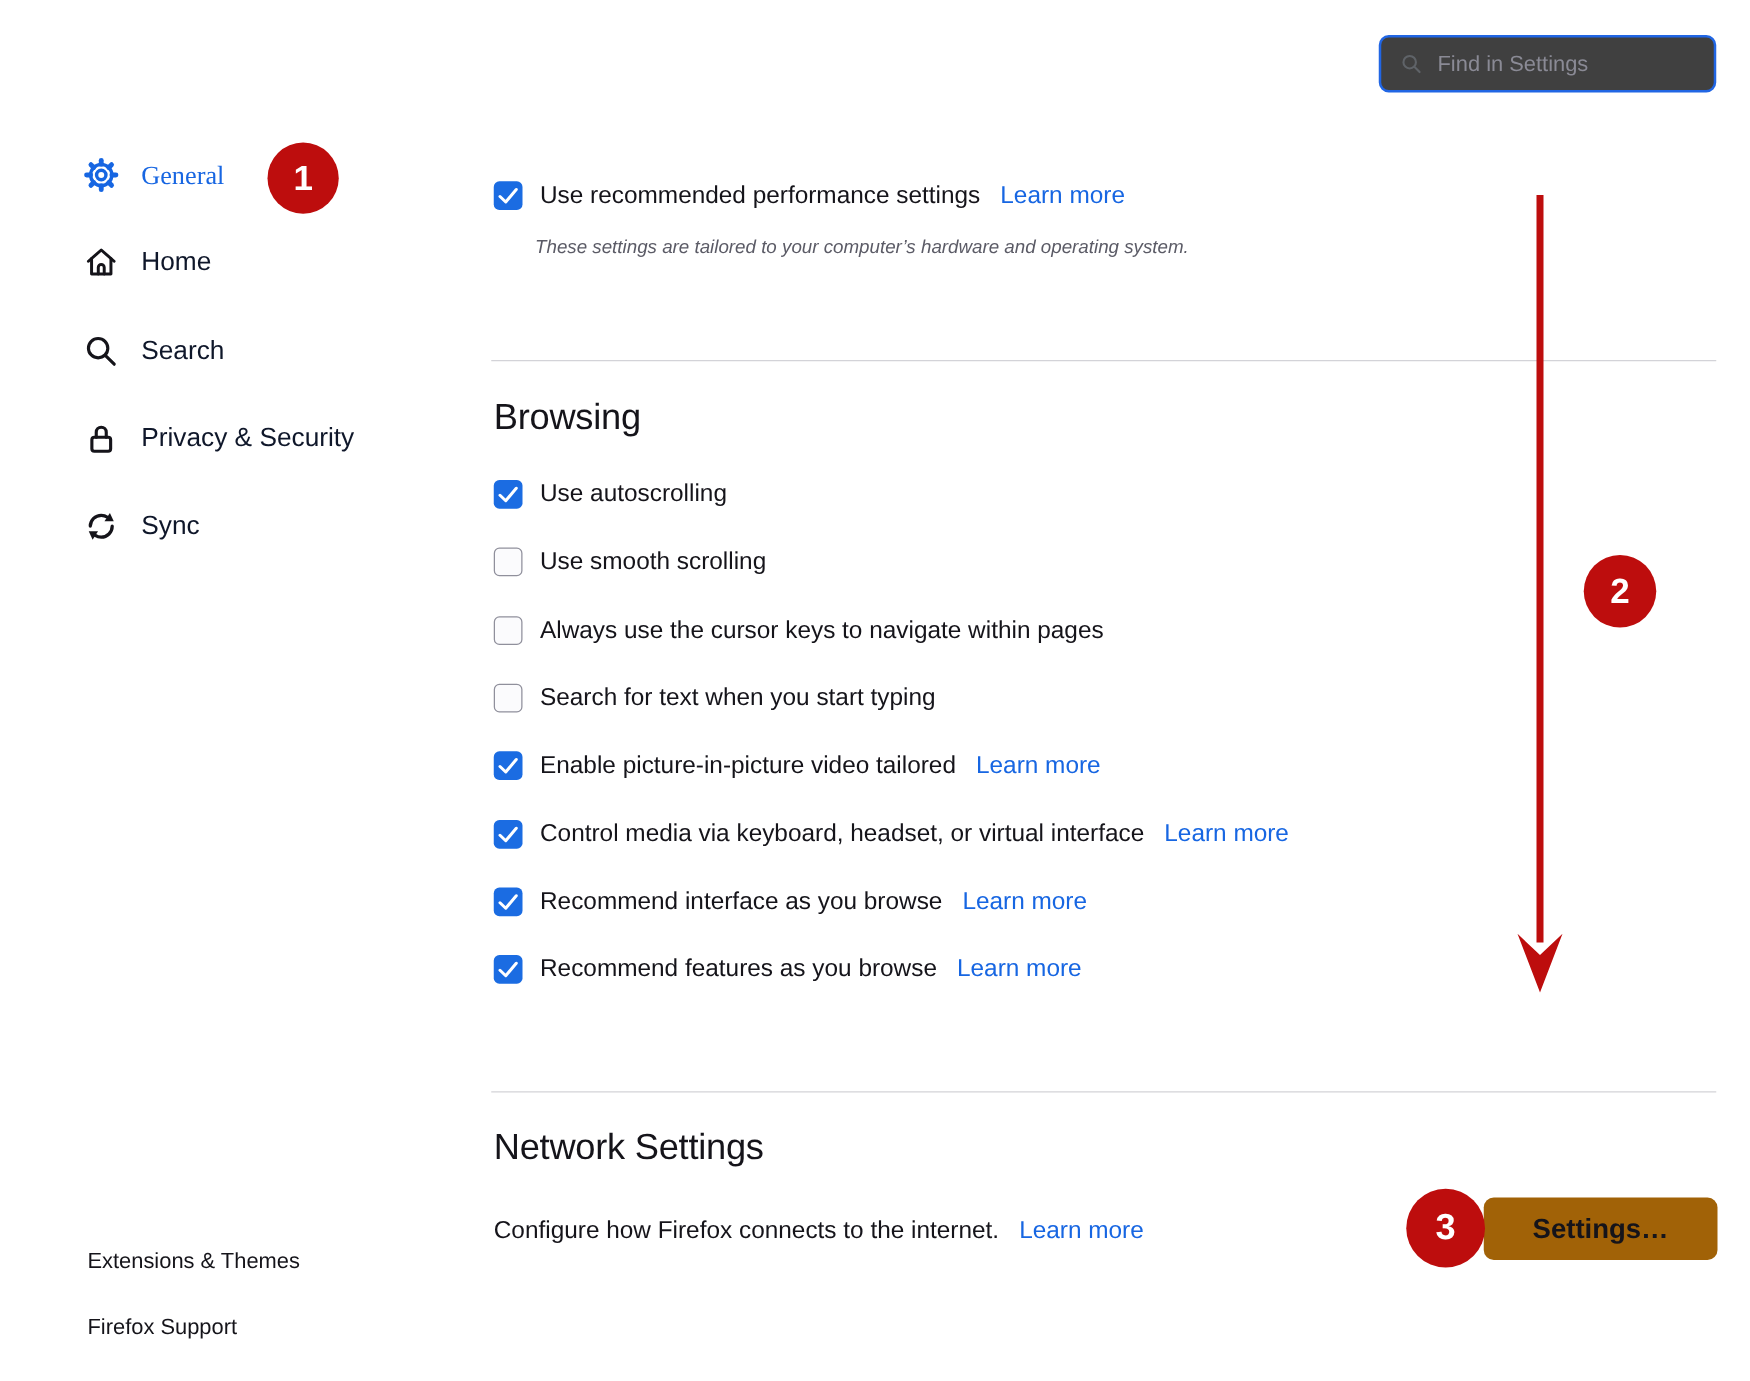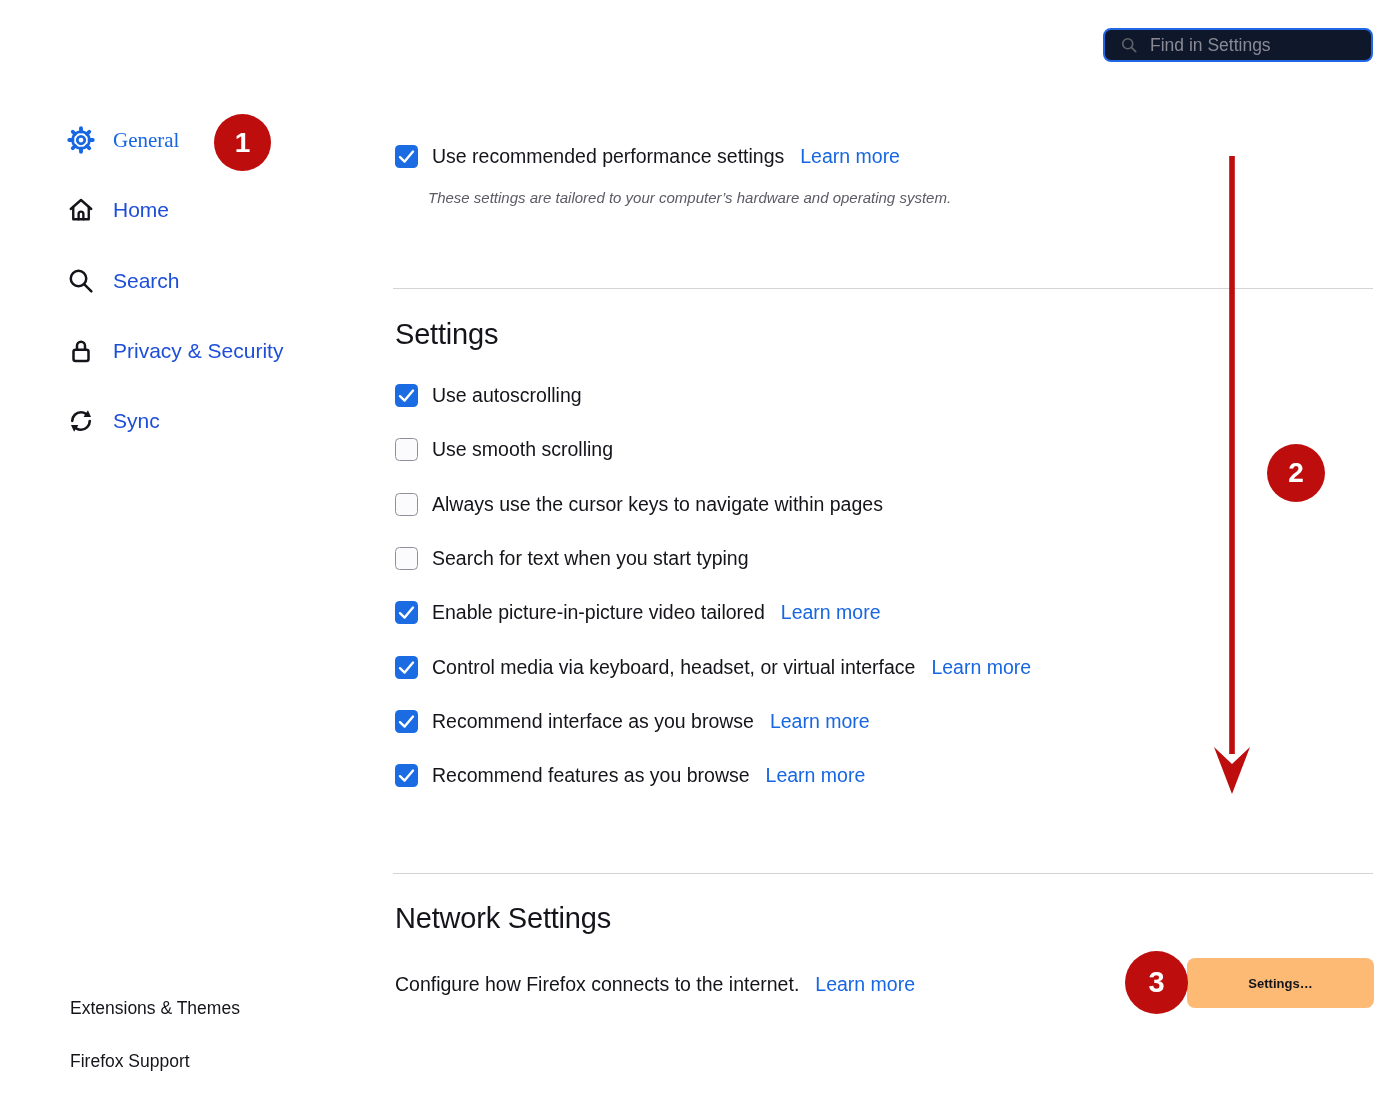--- a/index.html
+++ b/index.html
@@ -5,31 +5,31 @@
   * { margin:0; padding:0; box-sizing:border-box; }
   html,body { background:#ffffff; }
   body {
     width:1400px; height:1105px; position:relative; overflow:hidden;
     font-family:"Liberation Sans","DejaVu Sans",sans-serif; color:#15141a;
   }
   .page { position:absolute; inset:0; }
 
   
   .search-box {
-    position:absolute; left:1103px; top:28px; width:270px; height:34px;
-    border:2px solid #2166e4; border-radius:8px; background:#0f172a;
+    position:absolute; left:1103px; top:28px; width:270px; height:46px;
+    border:2px solid #2166e4; border-radius:8px; background:#404040;
     display:flex; align-items:center; gap:11px; padding:0 14px; cursor:text;
   }
   .search-box svg { flex:0 0 auto; }
   .search-placeholder { color:#8a8a95; font-size:17.5px; }
 
   
   .nav-item {
     position:absolute; left:66px; height:42px; display:flex; align-items:center;
-    gap:17px; font-size:21px; color:#1d4ed8; cursor:pointer; white-space:nowrap;
+    gap:17px; font-size:21px; color:#0f172a; cursor:pointer; white-space:nowrap;
   }
   .nav-item.selected { color:#1766e2;font-family:Liberation Serif, serif; }
   .nav-item svg { flex:0 0 auto; }
 
   
   .footer-item {
     position:absolute; left:70px; height:26px; display:flex; align-items:center;
     gap:22px; font-size:17.5px; color:#15141a; cursor:pointer; white-space:nowrap;flex-direction:column;
   }
 
@@ -48,22 +48,22 @@
     align-items:center; justify-content:center; cursor:pointer; flex:0 0 auto;
   }
   .cb.checked { background:#1b6ce2; }
   .cb.un { background:#fbfbfd; border:1.5px solid #90909c; }
   .link { color:#1766e2; text-decoration:none; cursor:pointer; margin-left:2px; }
   .desc { position:absolute; left:428px; font-size:15px; color:#5b5b66; white-space:nowrap;font-style:italic; }
   .divider { position:absolute; left:393px; width:980px; height:1px; background:#d3d3d8; }
 
   .settings-btn {
     position:absolute; left:1187px; top:958px; width:187px; height:50px;
-    background:#fdba74; border:none; border-radius:8px; cursor:pointer;
-    font-family:inherit; font-size:13px; font-weight:700; color:#15141a;
+    background:#a16207; border:none; border-radius:8px; cursor:pointer;
+    font-family:inherit; font-size:22px; font-weight:700; color:#15141a;
     display:flex; align-items:center; justify-content:center;
   }
 
   
   .num-circle {
     position:absolute; background:#bd0d0d; color:#ffffff; border-radius:50%;
     display:flex; align-items:center; justify-content:center; font-weight:700;
     z-index:6;
   }
   #step1 { left:214px; top:114px; width:57px; height:57px; font-size:28px; }
@@ -158,21 +158,21 @@
           <polyline points="5,12.2 9.6,16.6 18,6.6"></polyline>
         </svg>
     </span>
     <span class="lbl">Use recommended performance settings</span>
     <a class="link">Learn more</a>
   </div>
   <div class="desc" style="top:189px">These settings are tailored to your computer’s hardware and operating system.</div>
 
   <div class="divider" style="top:288px"></div>
 
-  <div class="h2" style="top:318px">Settings</div>
+  <div class="h2" style="top:318px">Browsing</div>
 
   <div class="crow" style="top:381px">
     <span class="cb checked">
       <svg width="23" height="23" viewBox="0 0 23 23" fill="none" stroke="#ffffff" stroke-width="2.4" stroke-linecap="round" stroke-linejoin="round">
           <polyline points="5,12.2 9.6,16.6 18,6.6"></polyline>
         </svg>
     </span>
     <span class="lbl">Use autoscrolling</span>
   </div>
 

